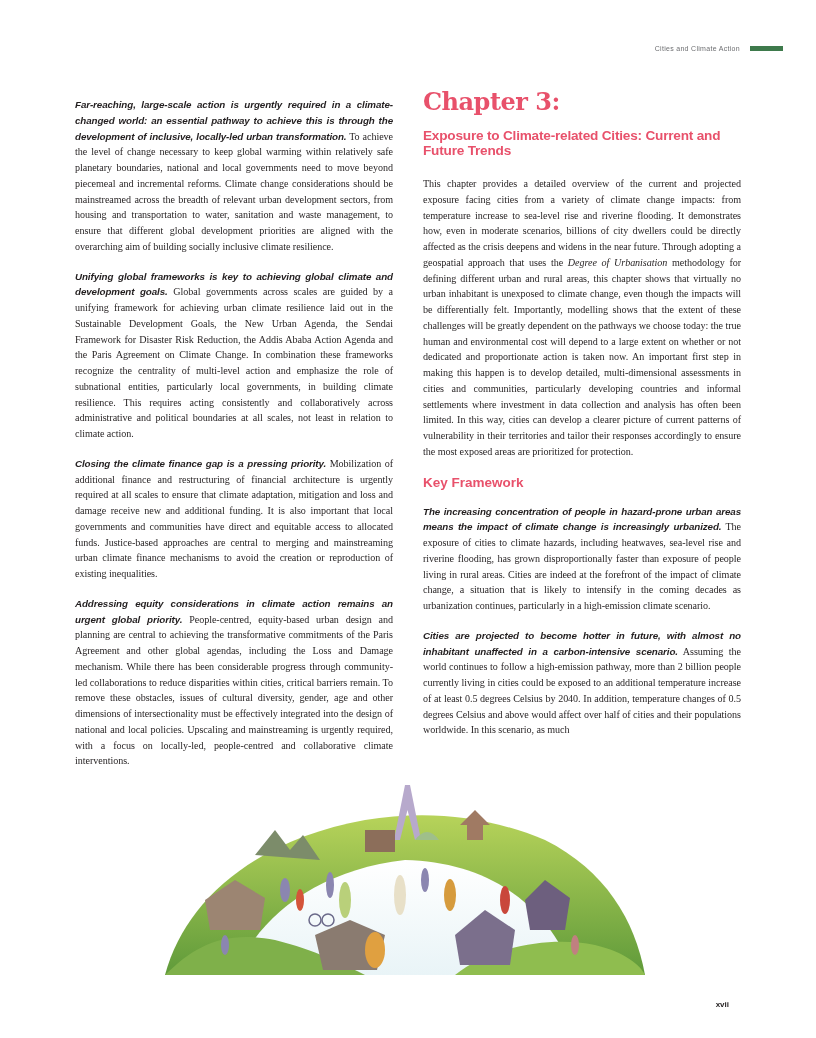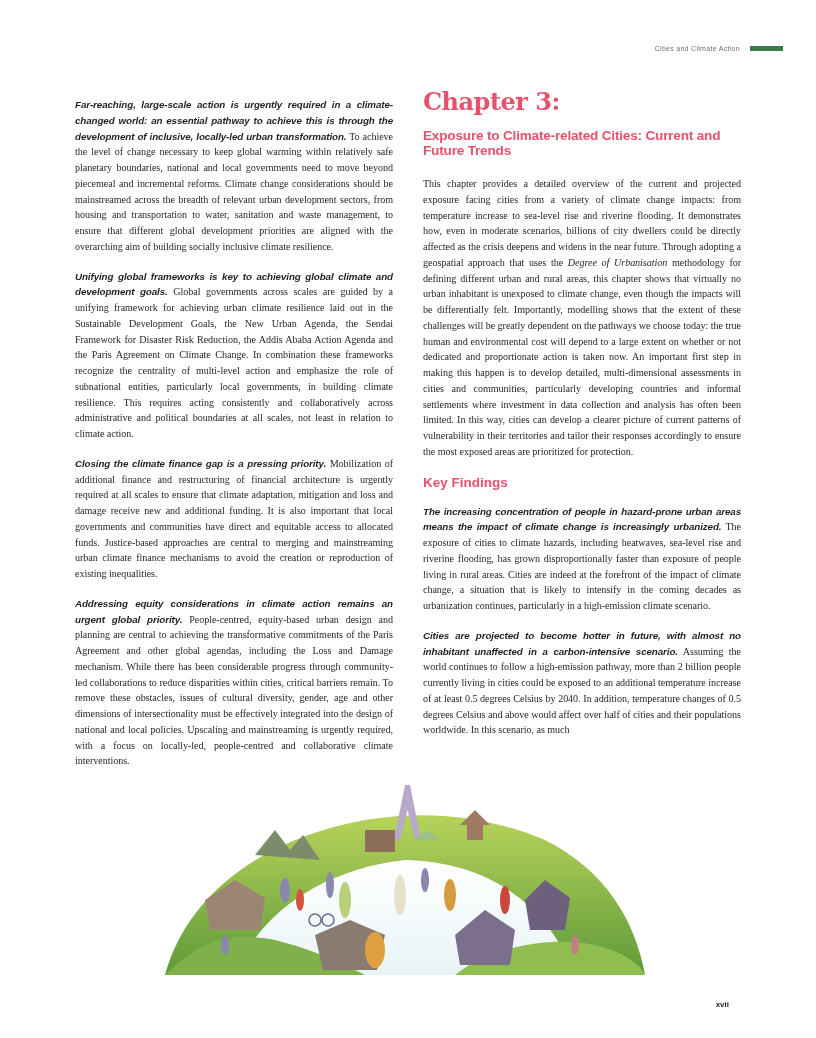--- a/index.html
+++ b/index.html
@@ -52,21 +52,21 @@
     <span class="lead">Addressing equity considerations in climate action remains an urgent global priority.</span><span> People-centred, equity-based urban design and planning are central to achieving the transformative commitments of the Paris Agreement and other global agendas, including the Loss and Damage mechanism. While there has been considerable progress through community-led collaborations to reduce disparities within cities, critical barriers remain. To remove these obstacles, issues of cultural diversity, gender, age and other dimensions of intersectionality must be effectively integrated into the design of national and local policies. Upscaling and mainstreaming is urgently required, with a focus on locally-led, people-centred and collaborative climate interventions.</span>
   </p>
 </div>
 
 <div class="col col-right">
   <h1 class="chapter-title">Chapter 3:</h1>
   <h2 class="chapter-subtitle">Exposure to Climate-related Cities: Current and Future Trends</h2>
   <p class="body">
     <span>This chapter provides a detailed overview of the current and projected exposure facing cities from a variety of climate change impacts: from temperature increase to sea-level rise and riverine flooding. It demonstrates how, even in moderate scenarios, billions of city dwellers could be directly affected as the crisis deepens and widens in the near future. Through adopting a geospatial approach that uses the </span><em>Degree of Urbanisation</em><span> methodology for defining different urban and rural areas, this chapter shows that virtually no urban inhabitant is unexposed to climate change, even though the impacts will be differentially felt. Importantly, modelling shows that the extent of these challenges will be greatly dependent on the pathways we choose today: the true human and environmental cost will depend to a large extent on whether or not dedicated and proportionate action is taken now. An important first step in making this happen is to develop detailed, multi-dimensional assessments in cities and communities, particularly developing countries and informal settlements where investment in data collection and analysis has often been limited. In this way, cities can develop a clearer picture of current patterns of vulnerability in their territories and tailor their responses accordingly to ensure the most exposed areas are prioritized for protection.</span>
   </p>
-  <h3 class="section-heading">Key Findings</h3>
+  <h3 class="section-heading">Key Framework</h3>
   <p class="body">
     <span class="lead">The increasing concentration of people in hazard-prone urban areas means the impact of climate change is increasingly urbanized.</span><span> The exposure of cities to climate hazards, including heatwaves, sea-level rise and riverine flooding, has grown disproportionally faster than exposure of people living in rural areas. Cities are indeed at the forefront of the impact of climate change, a situation that is likely to intensify in the coming decades as urbanization continues, particularly in a high-emission climate scenario.</span>
   </p>
   <p class="body">
     <span class="lead">Cities are projected to become hotter in future, with almost no inhabitant unaffected in a carbon-intensive scenario.</span><span> Assuming the world continues to follow a high-emission pathway, more than 2 billion people currently living in cities could be exposed to an additional temperature increase of at least 0.5 degrees Celsius by 2040. In addition, temperature changes of 0.5 degrees Celsius and above would affect over half of cities and their populations worldwide. In this scenario, as much</span>
   </p>
 </div>
 
 <svg class="illustration" viewBox="0 0 480 195" preserveAspectRatio="none">
   <defs>

